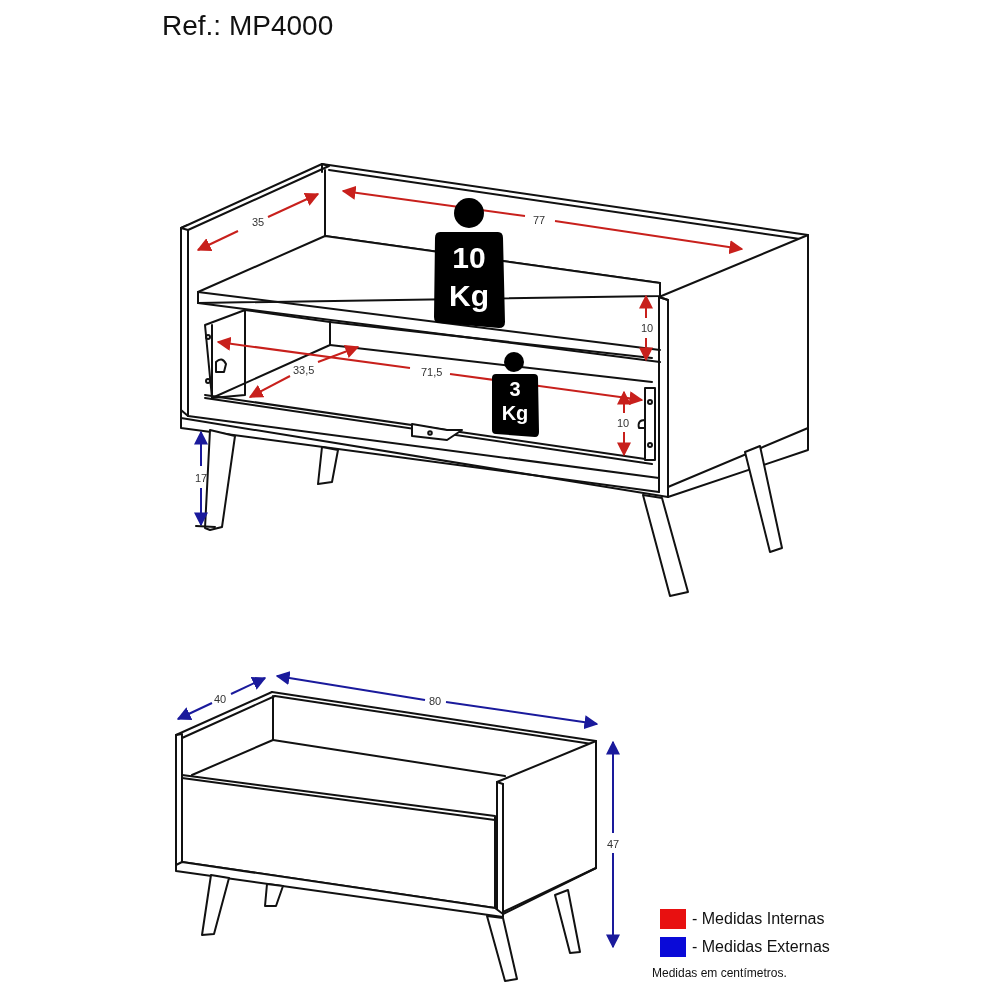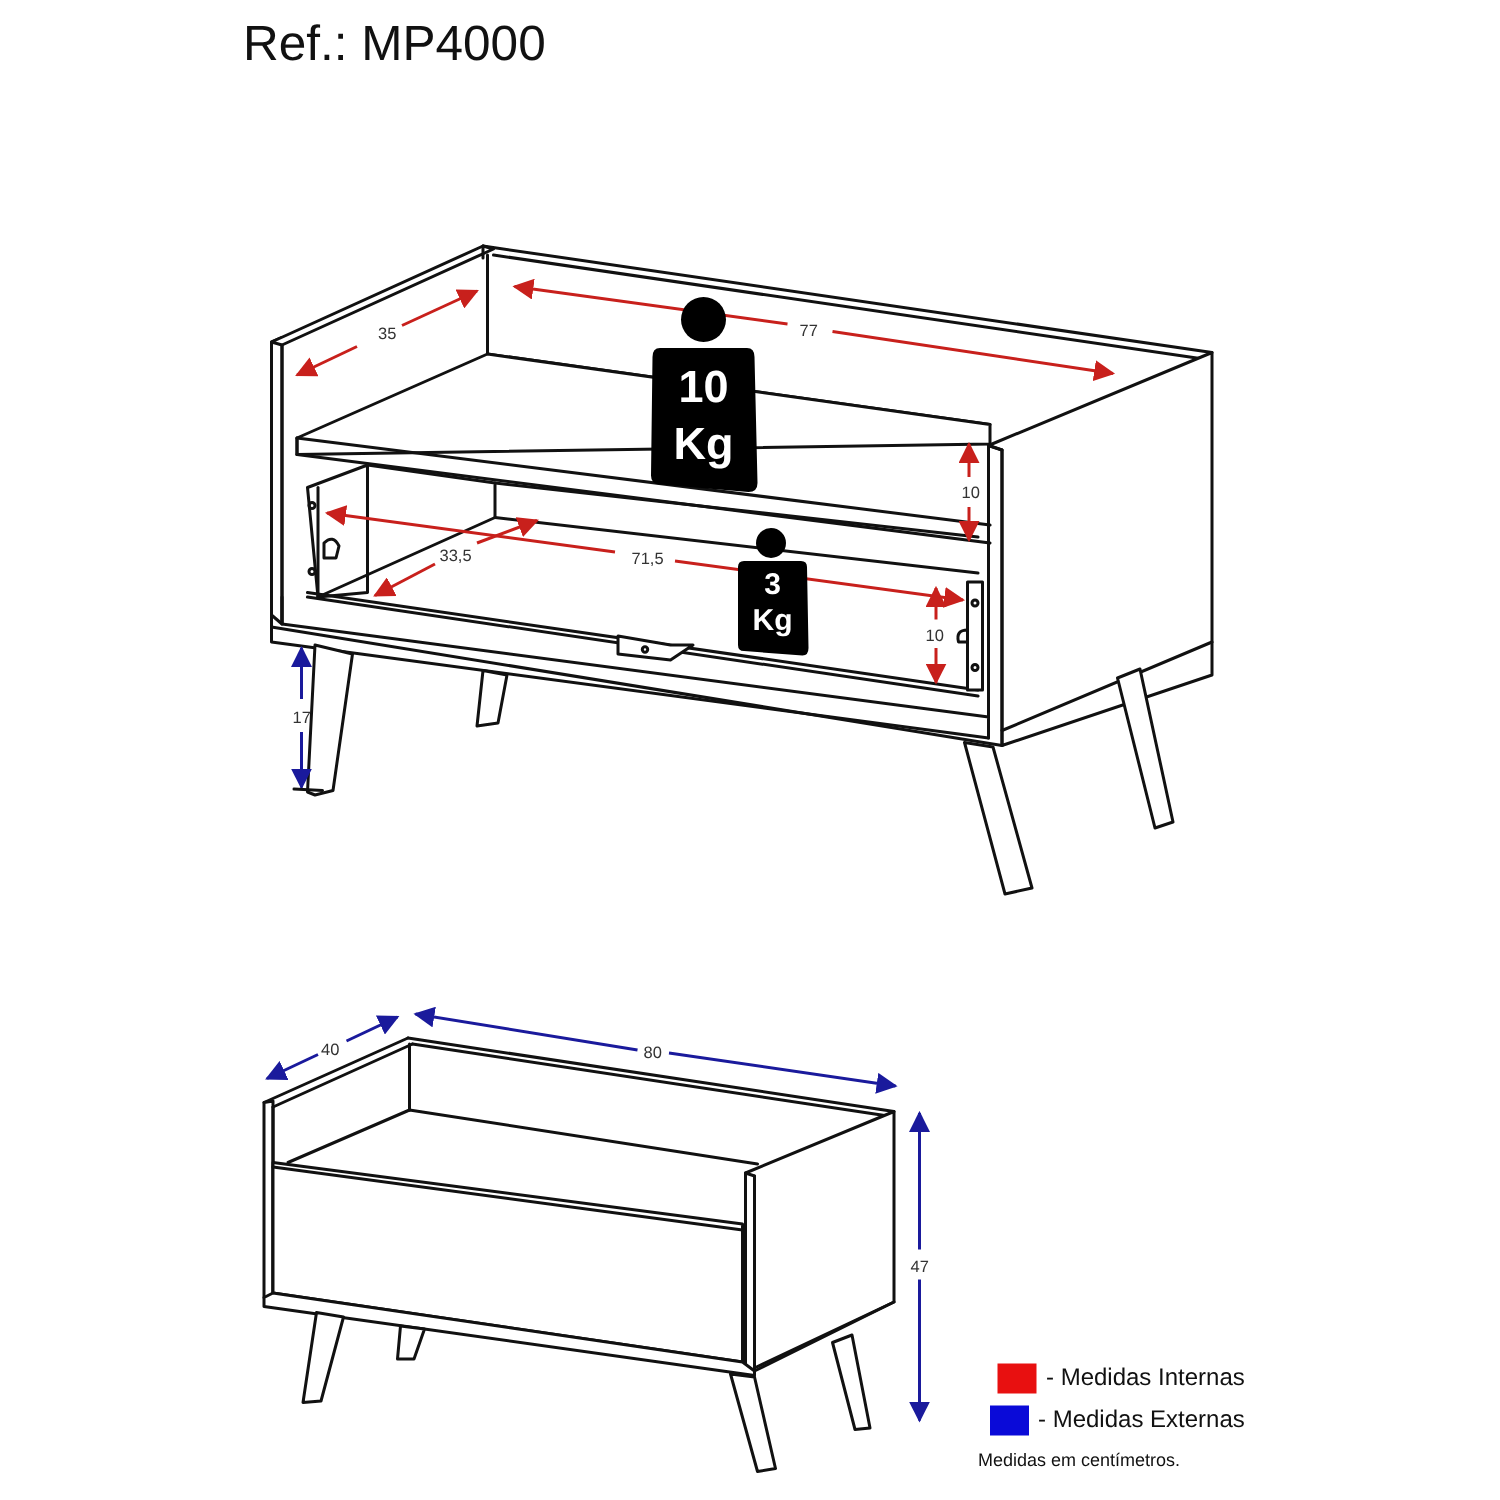--- a/index.html
+++ b/index.html
@@ -1,27 +1,27 @@
 <!DOCTYPE html>
 <html><head>
 <meta charset="utf-8">
 <style>
   html, body { margin: 0; padding: 0; background: #ffffff; }
   body { width: 1000px; height: 1000px; position: relative; overflow: hidden;
          font-family: "Liberation Sans", sans-serif; color: #111; }
-  .ref-title { position: absolute; left: 162px; top: 10px; font-size: 33px; color: #111; }
+  .ref-title { position: absolute; left: 162px; top: 10px; font-size: 28px; color: #111; }
   svg.drawing { position: absolute; left: 0; top: 0; }
   .ln { fill: none; stroke: #111; stroke-width: 2; stroke-linejoin: round; stroke-linecap: round; }
   .lnf { fill: #fff; stroke: #111; stroke-width: 2; stroke-linejoin: round; }
   .red { stroke: #c8201c; stroke-width: 2; fill: none; }
   .blue { stroke: #1a1a9c; stroke-width: 2; fill: none; }
   .dim { font-family: "Liberation Sans", sans-serif; font-size: 11px; fill: #333; }
   .wt-num { font-family: "Liberation Sans", sans-serif; font-weight: bold; fill: #fff; }
   .legend { position: absolute; left: 660px; top: 908px; }
-  .legend-row { display: flex; align-items: center; height: 22px; margin-bottom: 6px; justify-content: flex-end; }
+  .legend-row { display: flex; align-items: center; height: 22px; margin-bottom: 6px; }
   .swatch { width: 26px; height: 20px; margin-right: 6px; }
   .legend-label { font-size: 16px; color: #111; }
   .legend-note { position: absolute; left: 652px; top: 966px; font-size: 12px; color: #111; }
 </style>
 </head>
 <body>
 
 <div class="ref-title">Ref.: MP4000</div>
 
 <svg class="drawing" width="1000" height="1000" viewBox="0 0 1000 1000">

